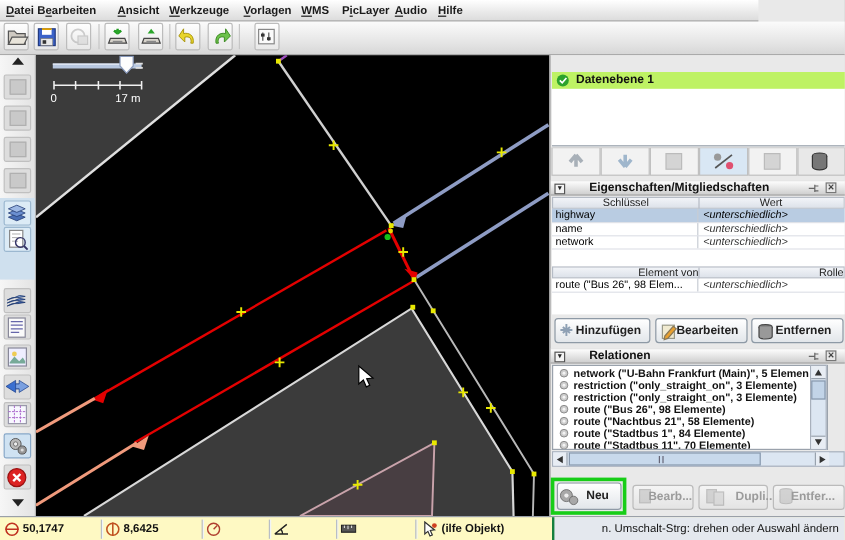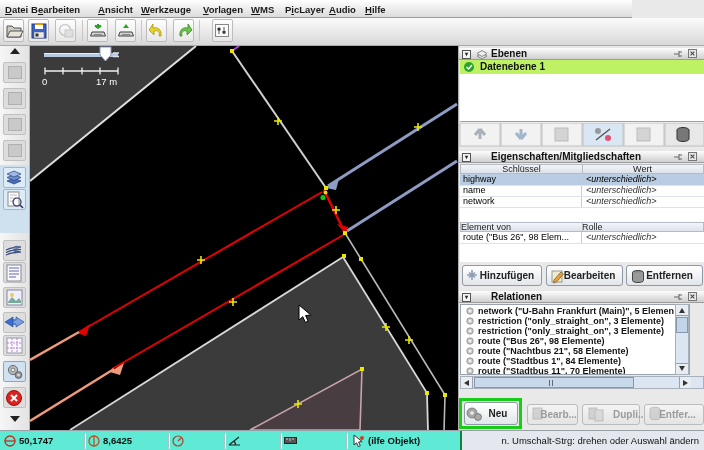--- a/index.html
+++ b/index.html
@@ -37,21 +37,21 @@
 .pin { position:absolute; right:22px; top:1px; width:10px; height:10px; }
 .closeb { position:absolute; right:8px; top:1px; width:9px; height:9px; border:1px solid #777; background:#e8e8e8; font-size:7px; line-height:7px; text-align:center; color:#444; }
 
 
 .btn { position:absolute; background:linear-gradient(#ffffff,#e2e6ea); border:1px solid #8e9aa6; border-radius:3px;
   font-size:10px; font-weight:bold; color:#222; text-align:center; }
 .btn.dis { background:linear-gradient(#f4f4f4,#e4e4e4); border-color:#bbb; color:#9b9b9b; }
 
 
 #statusbar { position:absolute; left:0; top:430px; width:704px; height:20px;
-  background:#5eead4; border-top:1px solid #9aa0a8; font-size:9.5px; font-weight:bold; color:#111; }
+  background:#fef9c3; border-top:1px solid #9aa0a8; font-size:9.5px; font-weight:bold; color:#111; }
 .ssep { position:absolute; top:2px; width:1px; height:16px; background:#b8bec6; box-shadow:1px 0 0 #f0f3f6; }
 </style>
 </head>
 <body>
 <div id="app">
 
   <div id="menubar">
     <span style="left:5px"><u>D</u>atei</span>
     <span style="left:31px">B<u>e</u>arbeiten</span>
     <span style="left:98px"><u>A</u>nsicht</span>
@@ -266,32 +266,20 @@
 
     <path d="M45,67.5 v7 M63,67.5 v7 M82,67.5 v7 M100,67.5 v7 M118,67.5 v7 M45,71 h73" stroke="#f0f0f0" stroke-width="1.3" fill="none"></path>
     <text x="42" y="85" fill="#fff" font-size="9.5" font-family="Liberation Sans">0</text>
     <text x="96" y="85" fill="#fff" font-size="9.5" font-family="Liberation Sans">17 m</text>
 
     <path d="M299,305 l0,15 l3.8,-3.3 l2.5,5.7 l2.8,-1.3 l-2.5,-5.5 l5.2,-0.6 Z" fill="#fff" stroke="#000" stroke-width="1"></path>
   </svg>
 
   <div id="rightpanel">
 
-    <div class="ptitle" style="top:1px">
-      <div class="collbtn">▾</div>
-      <svg class="pin" viewBox="0 0 10 10">
-          <path d="M1 5 h5 M6 2 v6 M6 3 h3 M6 7 h3" stroke="#666" stroke-width="1" fill="none"></path>
-        </svg>
-      <div class="closeb">✕</div>
-      <svg style="position:absolute;left:16px;top:1px" width="14" height="11">
-          <path d="M2 7 l5 -3 l5 3 l-5 3 Z" fill="#ddd" stroke="#888"></path>
-          <path d="M2 4.5 l5 -3 l5 3 l-5 3 Z" fill="#eee" stroke="#888"></path>
-        </svg>
-      <span class="txt">Ebenen</span>
-    </div>
     <div style="position:absolute;left:1px;top:14px;width:244px;height:62px;background:#fff;border:1px solid #9aa2ac;border-width:0 0 1px 0;">
       <div style="position:absolute;left:0;top:0;width:276px;height:14px;background:#bef264;font-size:10px;font-weight:bold;color:#111;">
         <svg style="position:absolute;left:3px;top:1px" width="13" height="12">
             <circle cx="6" cy="6" r="5" fill="#2ca32c"></circle>
             <path d="M3.5 6 l2 2 l3.5 -4" stroke="#fff" stroke-width="1.4" fill="none"></path>
           </svg>
         <span style="position:absolute;left:20px;top:1px">Datenebene 1</span>
       </div>
     </div>
 
@@ -338,21 +326,21 @@
         </div>
       <div style="position:absolute;left:0;top:21px;width:244px;height:11px;font-size:9px;text-decoration:underline;">
           <span style="position:absolute;left:3px">name</span>
           <span style="position:absolute;left:126px;font-style:italic;color:#333">&lt;unterschiedlich&gt;</span>
         </div>
       <div style="position:absolute;left:0;top:32px;width:244px;height:11px;font-size:9px;">
           <span style="position:absolute;left:3px">network</span>
           <span style="position:absolute;left:126px;font-style:italic;color:#333">&lt;unterschiedlich&gt;</span>
         </div>
 
-      <div style="position:absolute;left:0;top:58px;width:244px;height:10px;background:linear-gradient(#f2f4f8,#dde2ea);border:1px solid #b6bcc6;font-size:9px;color:#222;text-align:left;">
+      <div style="position:absolute;left:0;top:58px;width:244px;height:10px;background:linear-gradient(#f2f4f8,#dde2ea);border:1px solid #b6bcc6;font-size:9px;color:#222;text-align:right;">
         <span style="position:absolute;left:0;width:121px;top:-1px">Element von</span>
         <span style="position:absolute;left:121px;width:121px;top:-1px">Rolle</span>
         <div style="position:absolute;left:121px;top:0;width:1px;height:9px;background:#b6bcc6"></div>
       </div>
       <div style="position:absolute;left:0;top:68px;width:244px;height:11px;font-size:9px;">
           <span style="position:absolute;left:3px">route ("Bus 26", 98 Elem...</span>
           <span style="position:absolute;left:126px;font-style:italic;color:#333">&lt;unterschiedlich&gt;</span>
         </div>
       <div style="position:absolute;left:121px;top:10px;width:1px;height:33px;background:#c8ccd4"></div>
       <div style="position:absolute;left:0;top:20.5px;width:244px;height:1px;background:#dfe2e8"></div>

